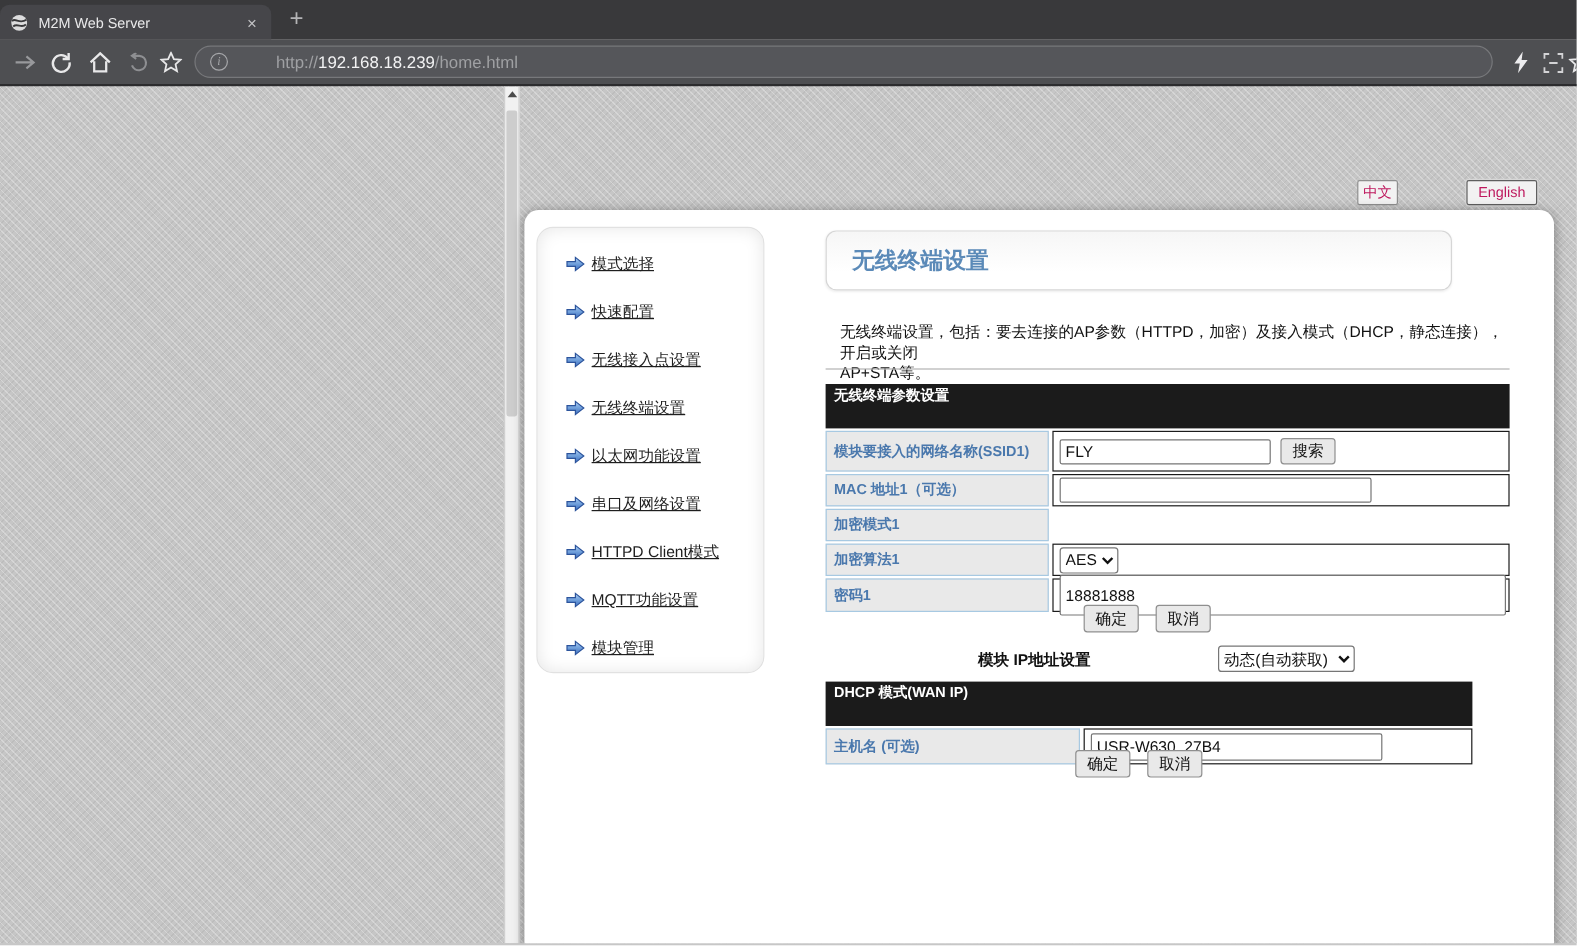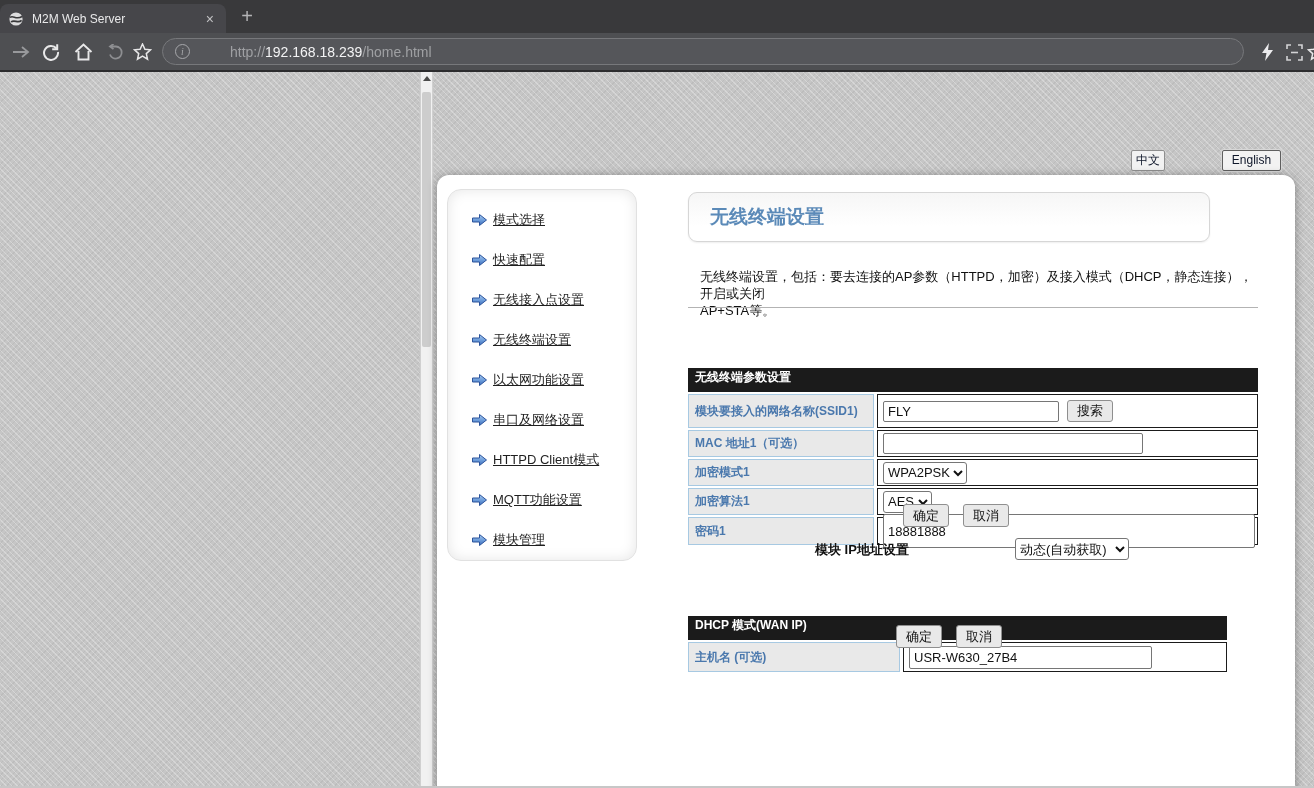--- a/index.html
+++ b/index.html
@@ -38,21 +38,21 @@
   
   .fscroll { position:absolute; left:420px; top:0; width:13px; height:100%; background:#f1f1f1;
              border-left:1px solid #d0d0d0; border-right:1px solid #d0d0d0; }
   .fscroll .up { position:absolute; top:4px; left:0; width:100%; height:10px; display:flex; justify-content:center; }
   .fscroll .up i { width:0; height:0; border-left:4px solid transparent; border-right:4px solid transparent;
                    border-bottom:5px solid #4b4b4b; }
   .fscroll .thumb { position:absolute; top:20px; left:1px; width:9px; height:255px; background:#cdcdcd; border-radius:2px; }
 
   
   .lang-btn { position:absolute; top:78px; height:21px; font-size:12px; background:#f2f2f2;
-              border:1px solid #8f8f8f; border-radius:2px; color:#0f172a; text-align:center; line-height:19px; }
+              border:1px solid #8f8f8f; border-radius:2px; color:#be185d; text-align:center; line-height:19px; }
   .lang-zh { left:1131px; width:34px; }
   .lang-en { left:1222px; width:59px; border-color:#5f5f5f; box-shadow:0 0 0 1px #d7d7d7; }
 
   
   .card { position:absolute; left:437px; top:103px; width:858px; height:640px; background:#ffffff;
           border-radius:12px; box-shadow:0 1px 10px rgba(0,0,0,.35); }
 
   
   .menu { position:absolute; left:10px; top:14px; width:190px; height:372px; background:#fff;
           border:1px solid #e1e1e1; border-radius:14px; box-shadow:inset 0 0 14px rgba(0,0,0,.10);
@@ -67,22 +67,22 @@
                background:linear-gradient(180deg,#f6f6f6 0%,#ffffff 70%);
                border:1px solid #d6d6d6; border-radius:9px; box-shadow:0 1px 2px rgba(0,0,0,.07);
                display:flex; align-items:center; }
   .title-box h1 { font-size:19px; font-weight:bold; color:#5b8ab8; padding-left:21px; }
   .desc { position:absolute; left:12px; top:76px; width:558px; font-size:13px; line-height:17px;
           color:#111; white-space:pre-line; }
   .rule { position:absolute; left:0; top:115px; width:570px; border-top:1px solid #b3b3b3; }
 
   
   .tbl { position:absolute; left:0; }
-  .tbl-h { background:#1b1b1b; color:#fff; font-weight:bold; font-size:12px; height:24px;
-           line-height:19px; padding-left:7px;margin-top:48px; }
+  .tbl-h { background:#1b1b1b; color:#fff; font-weight:bold; font-size:12px; height:37px;
+           line-height:19px; padding-left:7px; }
   .trow { display:flex; margin-top:2px; }
   .tlabel { width:186px; flex:0 0 auto; background:#e9e9e9; border:1px solid #a7c9e2; color:#4a78ad;
             font-weight:bold; font-size:12px; display:flex; align-items:center; padding-left:6px; }
   .tlabel-wide { width:212px; }
   .tval { flex:1 1 auto; margin-left:3px; background:#fff; border:1px solid #1b1b1b;
           display:flex; align-items:center; padding-left:5px; }
   .h34 { height:34px; } .h27 { height:27px; } .h28 { height:28px; } .h30 { height:30px; }
 
   .t-sta { top:128px; width:570px; }
   .t-dhcp { top:376px; width:539px; }
@@ -280,25 +280,20 @@
 
           <div class="trow h27">
             <div class="tlabel">MAC 地址1（可选）</div>
             <div class="tval">
               <input class="inp inp-mac" value="" style="">
             </div>
           </div>
 
           <div class="trow h27">
             <div class="tlabel">加密模式1</div>
-            <div class="tval">
-              <select class="sel">
-                <option>WPA2PSK</option>
-              </select>
-            </div>
           </div>
 
           <div class="trow h27">
             <div class="tlabel">加密算法1</div>
             <div class="tval">
               <select class="sel">
                 <option>AES</option>
               </select>
             </div>
           </div>

